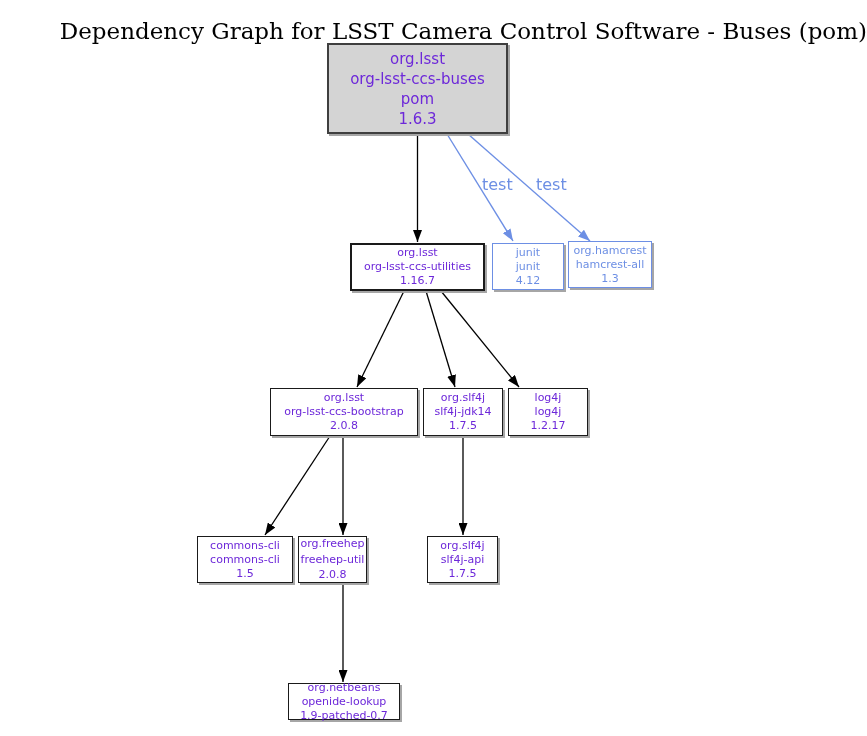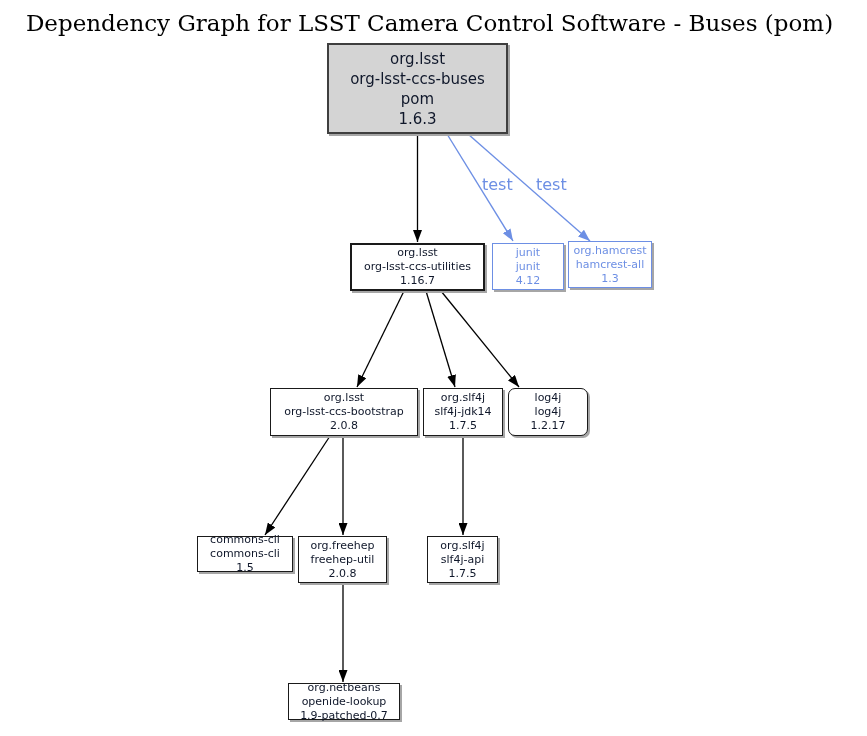--- a/index.html
+++ b/index.html
@@ -16,26 +16,26 @@
     position: relative;
     width: 867px;
     height: 736px;
     overflow: hidden;
   }
   .graph-title {
     position: absolute;
     top: 10px;
     left: 0;
     width: 859px;
-    text-align: center;
+    text-align: right;
     font-family: "DejaVu Serif", serif;
     font-size: 23px;
     font-weight: normal;
     color: #000000;
-    margin: 0;
+    margin: 8px;
     white-space: nowrap;
   }
   .edges-layer {
     position: absolute;
     top: 0;
     left: 0;
     width: 867px;
     height: 736px;
   }
   .node {
@@ -44,38 +44,38 @@
     background: #ffffff;
     border: 1px solid #1a1a1a;
     box-shadow: 2px 2px 0 #a6a6a6;
     display: flex;
     flex-direction: column;
     justify-content: center;
     align-items: center;
     text-align: center;
     font-size: 11px;
     line-height: 14px;
-    color: #0f172a;
+    color: #6d28d9;
     white-space: nowrap;
   }
   .node-root {
     left: 327px; top: 43px; width: 181px; height: 91px;
     background: #d4d4d4;
     border: 2px solid #3f3f3f;
     font-size: 15px;
     line-height: 20px;
   }
   .node-utilities  { left: 350px; top: 243px; width: 135px; height: 48px; border-width: 2px; }
   .node-junit      { left: 492px; top: 243px; width: 72px;  height: 47px; }
   .node-hamcrest   { left: 568px; top: 241px; width: 84px; height: 47px; }
   .node-bootstrap  { left: 270px; top: 388px; width: 148px; height: 48px; }
   .node-slf4j-jdk14{ left: 423px; top: 388px; width: 80px;  height: 48px; }
-  .node-log4j      { left: 508px; top: 388px; width: 80px;  height: 48px; border-radius: 7px; }
-  .node-commons-cli{ left: 197px; top: 536px; width: 96px;  height: 36px; }
-  .node-freehep    { left: 298px; top: 536px; width: 89px;  height: 47px; }
+  .node-log4j      { left: 508px; top: 388px; width: 80px;  height: 48px; }
+  .node-commons-cli{ left: 197px; top: 536px; width: 96px;  height: 47px; }
+  .node-freehep    { left: 298px; top: 536px; width: 69px;  height: 47px; justify-content: space-between; }
   .node-slf4j-api  { left: 427px; top: 536px; width: 71px;  height: 47px; }
   .node-openide    { left: 288px; top: 683px; width: 112px; height: 37px; }
   .node-test {
     border-color: #6d8fe4;
     color: #6d8fe4;
   }
   .edge-label {
     position: absolute;
     font-size: 16px;
     line-height: 13px;

